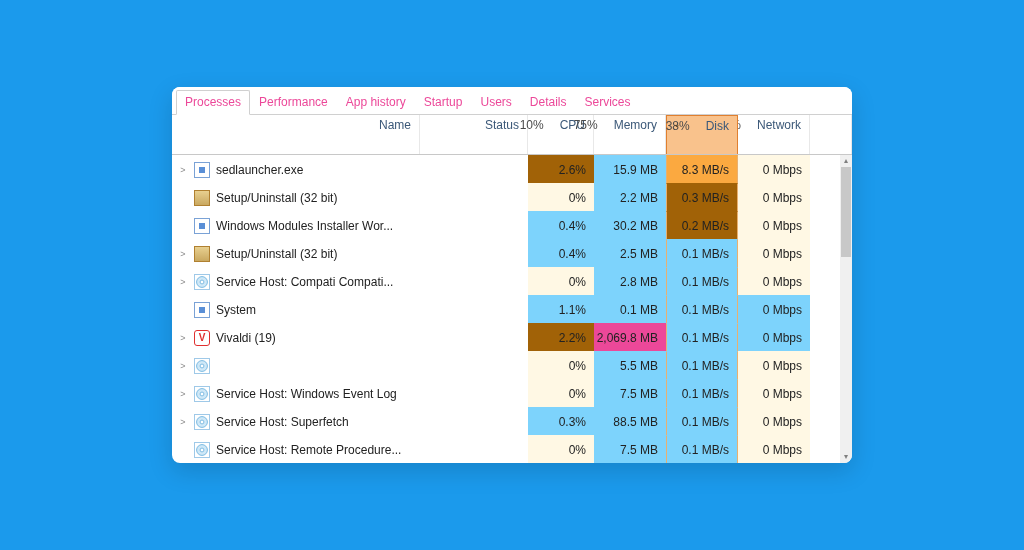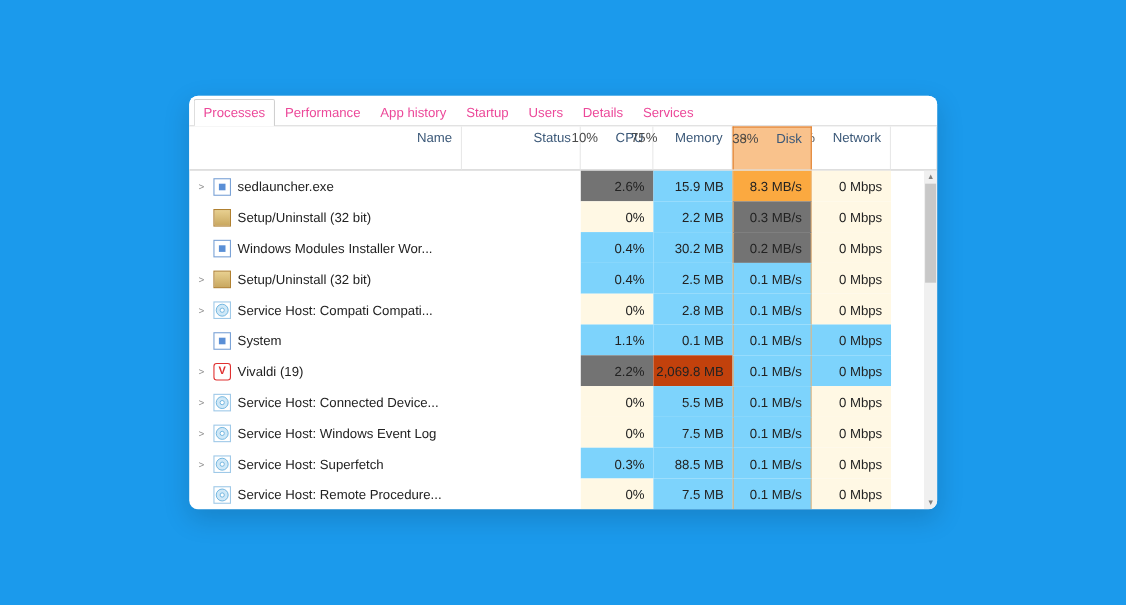--- a/index.html
+++ b/index.html
@@ -76,22 +76,22 @@
   .ico-app::after{content:""; width:6px; height:6px; background:#5a8fd6;}
   .ico-setup { background:linear-gradient(#e8d090,#c9a860); border:1px solid #b08030; }
   .ico-host  { border:1px solid #9fc9e8; display:flex; align-items:center; justify-content:center; }
   .ico-host svg{display:block}
   .ico-viv   { background:#fff; border:1px solid #e03030; border-radius:3px; }
   .ico-viv::after{content:"V"; color:#e03030; font-weight:700; font-size:10px;}
   .nm { white-space:nowrap; }
   
   .h0 { background:#fff8e4; }
   .h1 { background:#7dd3fc; }
-  .h2 { background:#737373; }
-  .h3 { background:#c2410c; }
+  .h2 { background:#a16207; }
+  .h3 { background:#ec4899; }
   .h4 { background:#fba940; }
   
   .sbar { position:absolute; right:0; top:0; bottom:0; width:12px; background:#f0f0f0; }
   .sbar .up, .sbar .dn { height:12px; text-align:center; font-size:8px; color:#808080; line-height:12px; }
   .sbar .thumb { position:absolute; left:1px; right:1px; top:12px; height:90px; background:#c8c8c8; }
 </style>
 </head>
 <body>
 
 <div class="window">
@@ -224,21 +224,20 @@
       </div>
       <div class="row">
         <div class="c name">
           <span class="expander">&gt;</span>
           <span class="ico ico-host">
             <svg width="14" height="14" viewBox="0 0 16 16">
               <circle cx="8" cy="8" r="6.2" fill="#cfe8f7" stroke="#6fb4df" stroke-width="1"></circle>
               <circle cx="8" cy="8" r="2.2" fill="#fff" stroke="#6fb4df" stroke-width="1"></circle>
             </svg>
           </span>
-          <span class="nm">Service Host: Connected Device...</span>
         </div>
         <div class="c status"></div>
         <div class="c cpu h0">0%</div>
         <div class="c mem h1">5.5 MB</div>
         <div class="c disk h1">0.1 MB/s</div>
         <div class="c net h0">0 Mbps</div>
       </div>
       <div class="row">
         <div class="c name">
           <span class="expander">&gt;</span>

